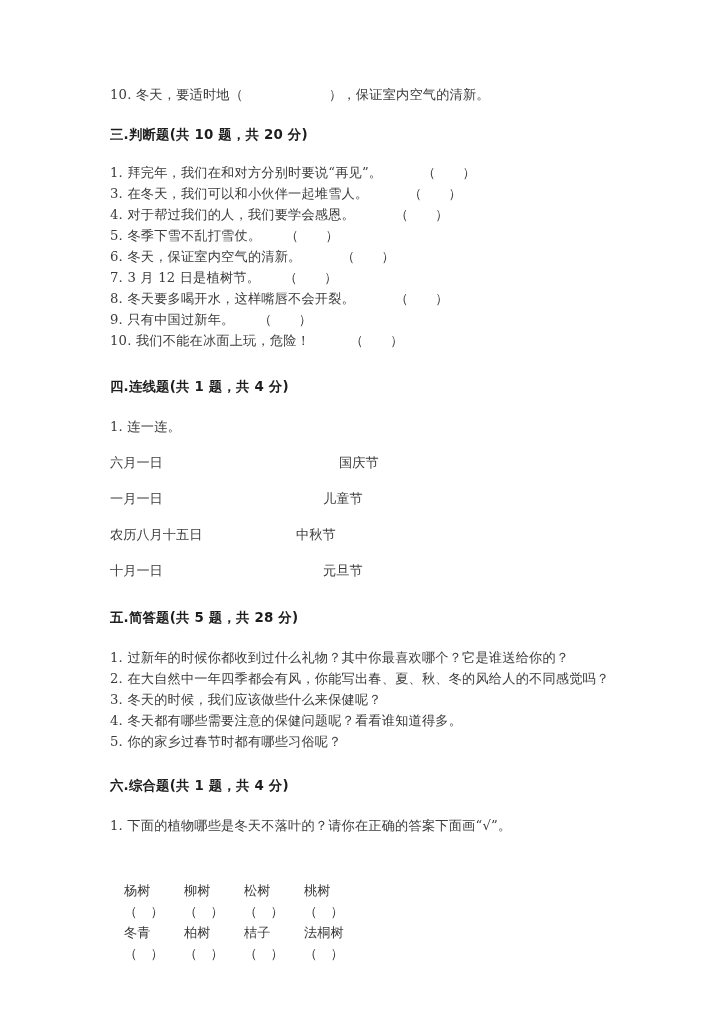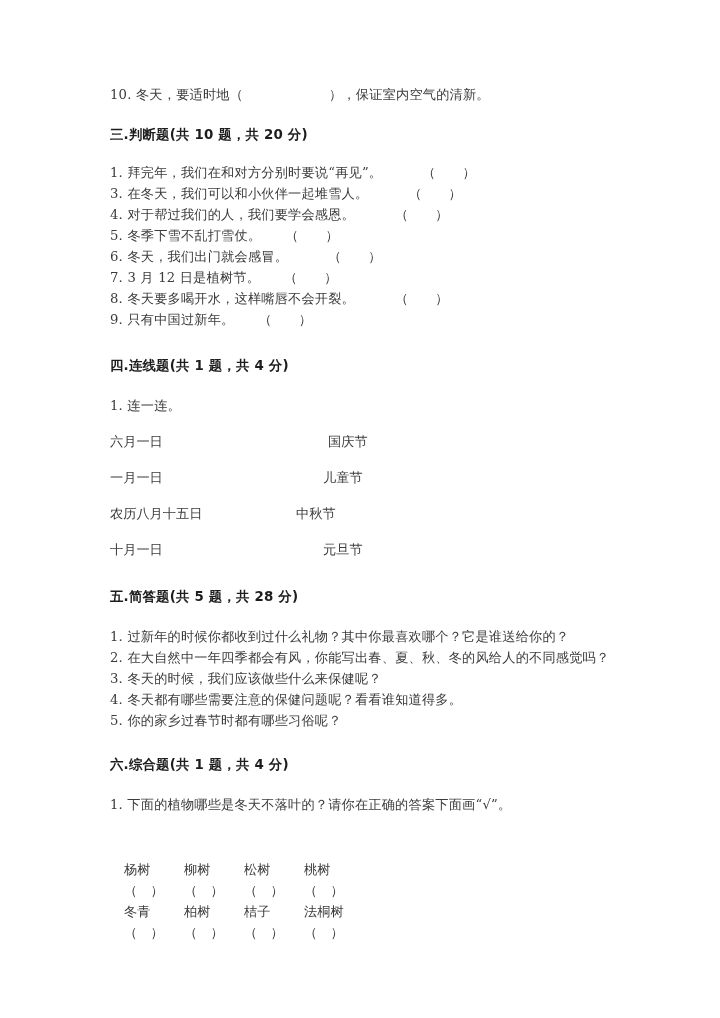--- a/index.html
+++ b/index.html
@@ -105,38 +105,39 @@
 
     <div class="sec-gap-before"></div>
     <div class="heading">三.判断题(共 10 题，共 20 分)</div>
     <div class="sec-gap-after"></div>
 
     <div>
       <div class="qline"><span>1.</span> <span>拜完年，我们在和对方分别时要说“再见”。</span><span class="gapA"></span><span class="paren">（　　）</span></div>
       <div class="qline"><span>3.</span> <span>在冬天，我们可以和小伙伴一起堆雪人。</span><span class="gapA"></span><span class="paren">（　　）</span></div>
       <div class="qline"><span>4.</span> <span>对于帮过我们的人，我们要学会感恩。</span><span class="gapA"></span><span class="paren">（　　）</span></div>
       <div class="qline"><span>5.</span> <span>冬季下雪不乱打雪仗。</span><span class="gapB"></span><span class="paren">（　　）</span></div>
-      <div class="qline"><span>6.</span> <span>冬天，我们出门就会感冒。</span><span class="gapA"></span><span class="paren">（　　）</span></div>
+      <div class="qline"><span>6.</span> <span>冬天，保证室内空气的清新。</span><span class="gapA"></span><span class="paren">（　　）</span></div>
       <div class="qline"><span>7.</span> <span>3 月 12 日是植树节。</span><span class="gapB"></span><span class="paren">（　　）</span></div>
       <div class="qline"><span>8.</span> <span>冬天要多喝开水，这样嘴唇不会开裂。</span><span class="gapA"></span><span class="paren">（　　）</span></div>
       <div class="qline"><span>9.</span> <span>只有中国过新年。</span><span class="gapB"></span><span class="paren">（　　）</span></div>
+      <div class="qline"><span>10.</span> <span>我们不能在冰面上玩，危险！</span><span class="gapA"></span><span class="paren">（　　）</span></div>
     </div>
 
     <div class="sec-gap-before" style="height:26px"></div>
     <div class="heading">四.连线题(共 1 题，共 4 分)</div>
     <div class="sec-gap-after" style="height:19px"></div>
 
     <div class="qline">1. 连一连。</div>
 
     <div class="item-gap" style="height:15px"></div>
 
     <div class="match-list">
       <div class="match-row">
         <span class="match-left">六月一日</span>
-        <span class="match-right" style="left:218px">国庆节</span>
+        <span class="match-right" style="left:229px">国庆节</span>
       </div>
       <div class="match-row">
         <span class="match-left">一月一日</span>
         <span class="match-right" style="left:213px">儿童节</span>
       </div>
       <div class="match-row">
         <span class="match-left">农历八月十五日</span>
         <span class="match-right" style="left:186px">中秋节</span>
       </div>
       <div class="match-row">

